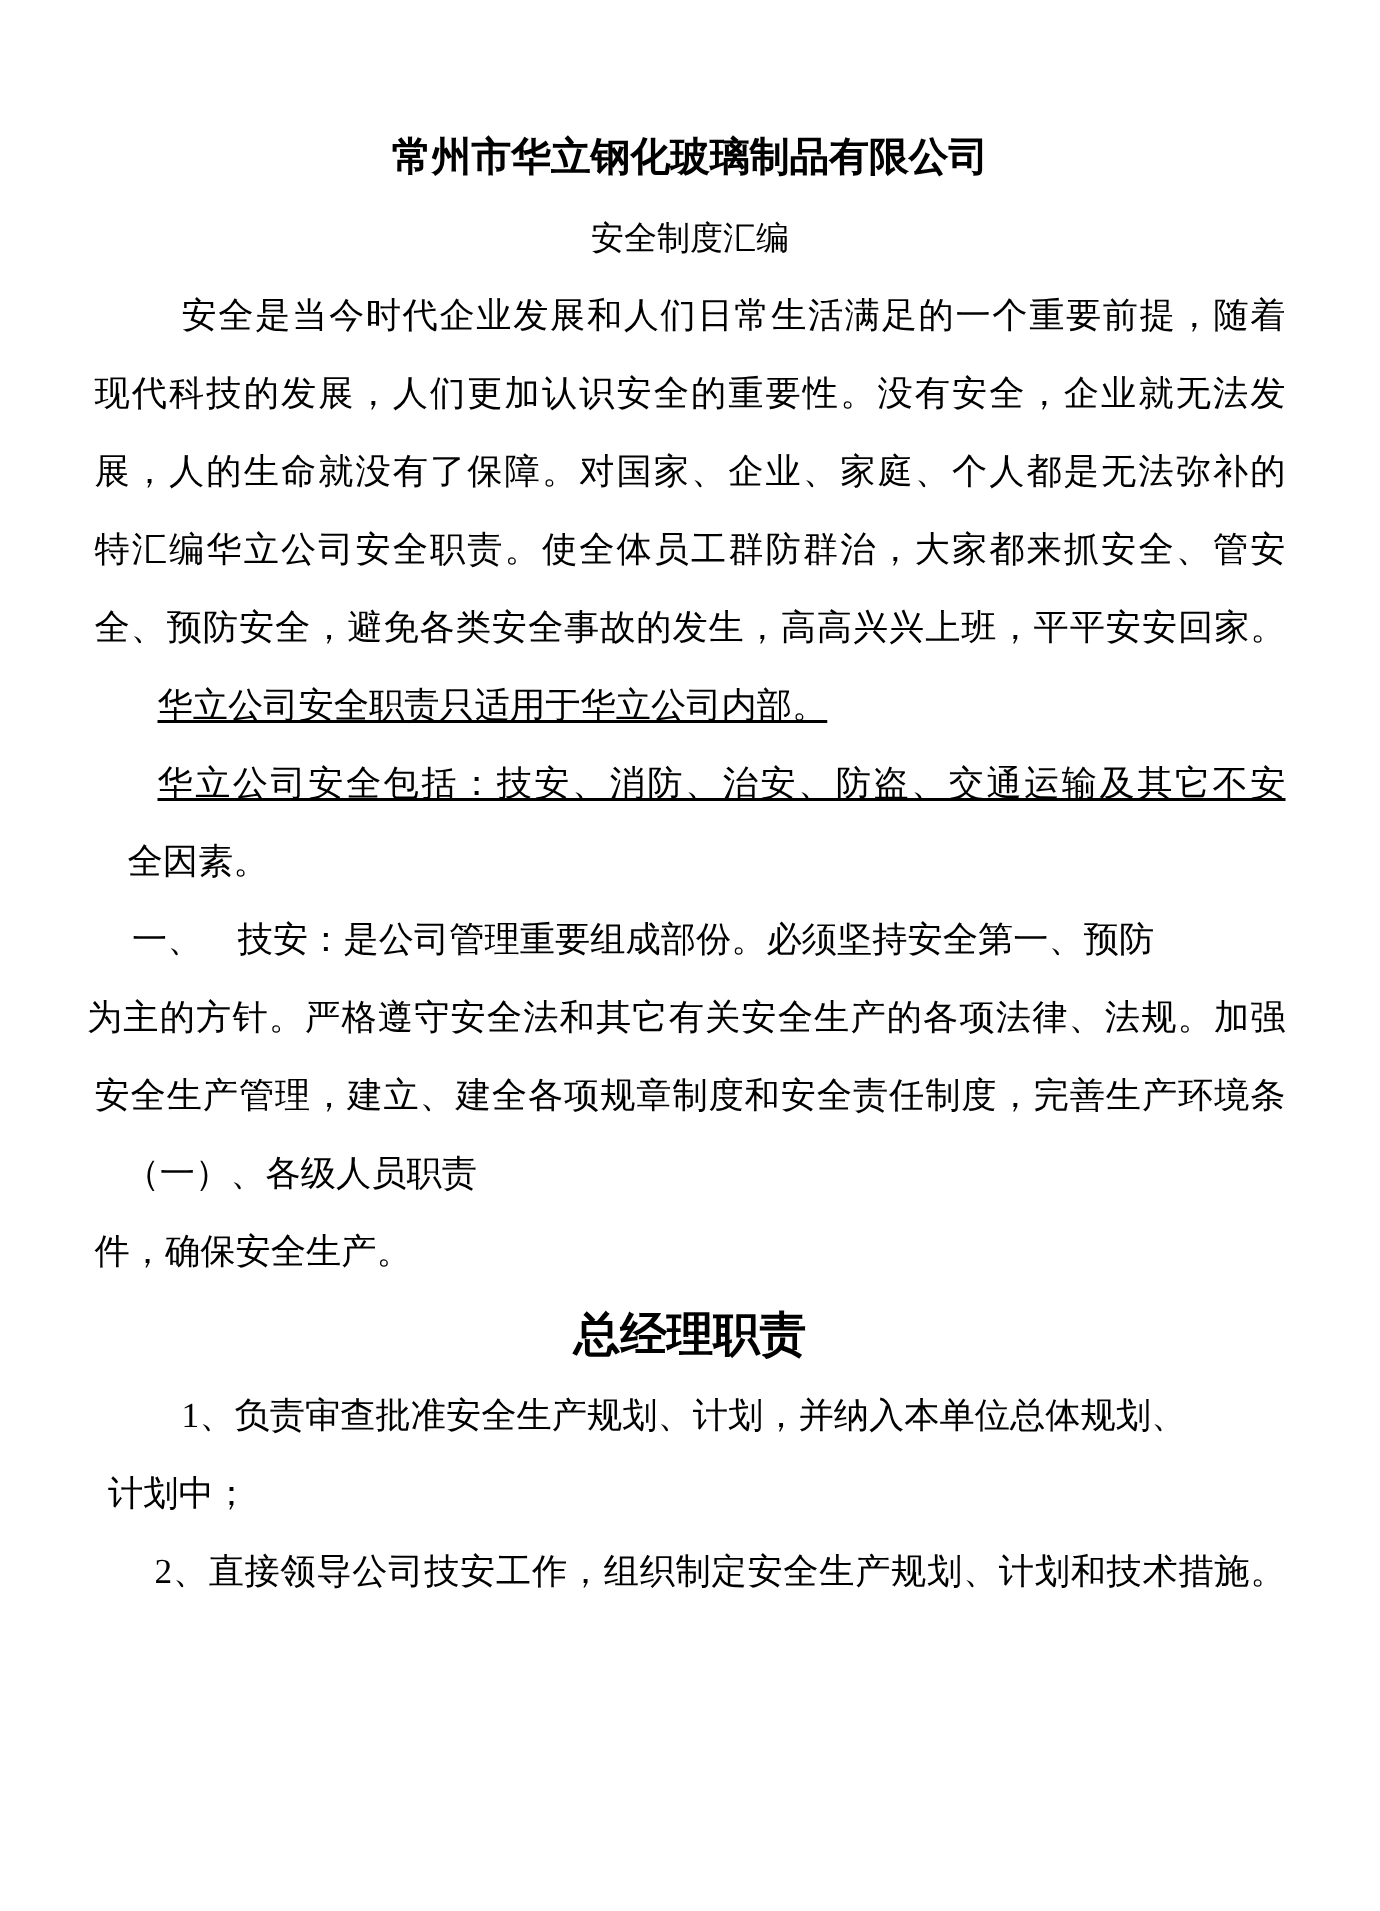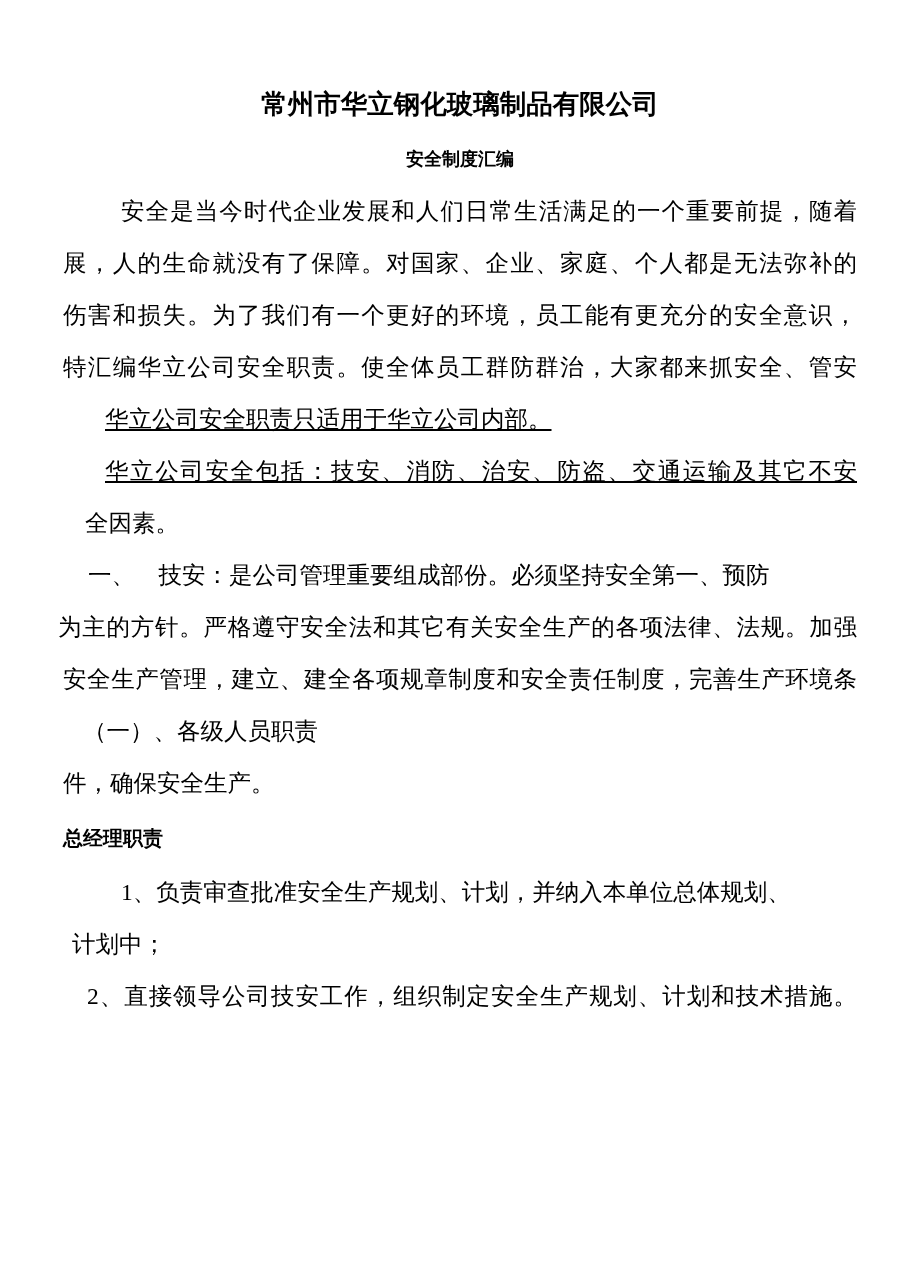--- a/index.html
+++ b/index.html
@@ -19,69 +19,70 @@
     font-family: "Liberation Serif", "DejaVu Serif", serif;
   }
   .doc-title {
     font-size: 26.5px;
     font-weight: bold;
     line-height: 58px;
     text-align: center;
     white-space: nowrap;
   }
   .doc-subtitle {
-    font-size: 18px;
-    font-weight: bold;
+    font-size: 22px;
+    font-weight: normal;
     line-height: 52px;
     text-align: center;
     white-space: nowrap;
   }
   .section-heading {
-    font-size: 20px;
+    font-size: 31px;
     font-weight: bold;
     line-height: 52px;
-    text-align: left;
+    text-align: center;
     margin-top: 3px;
     margin-bottom: 2px;
     white-space: nowrap;
   }
   .ln {
     font-size: 23.5px;
     line-height: 52px;
     text-align: left;
   }
   
   .j {
     text-align: justify;
     text-align-last: justify;
     -moz-text-align-last: justify;
   }
   
   .i82 { margin-left: 58px; }
   .i70 { margin-left: 42px; text-decoration: underline; }
-  .i42 { margin-left: 24px; font-family: Liberation Serif, serif; }
+  .i42 { margin-left: 40px; font-family: Liberation Serif, serif; }
   .i25 { margin-left: 25px; }
   .i22 { margin-left: 22px; }
   .i20 { margin-left: 20px; }
   .i9  { margin-left: 9px; }
   .n5  { margin-left: -5px; }
   .n3  { margin-left: -3px; }
 </style>
 </head>
 <body>
 
 <div class="page">
 
   <div class="doc-title">常州市华立钢化玻璃制品有限公司</div>
   <div class="doc-subtitle">安全制度汇编</div>
 
   <div class="ln j i82">安全是当今时代企业发展和人们日常生活满足的一个重要前提，随着</div>
+  <div class="ln j">现代科技的发展，人们更加认识安全的重要性。没有安全，企业就无法发</div>
   <div class="ln j">展，人的生命就没有了保障。对国家、企业、家庭、个人都是无法弥补的</div>
-  <div class="ln j">伤害和损失。为了我们有一个更好的环境，员工能有更充分的安全意识，</div>
   <div class="ln j">特汇编华立公司安全职责。使全体员工群防群治，大家都来抓安全、管安</div>
+  <div class="ln j">全、预防安全，避免各类安全事故的发生，高高兴兴上班，平平安安回家。</div>
 
   <div class="ln i70">华立公司安全职责只适用于华立公司内部。</div>
 
   <div class="ln j i70">华立公司安全包括：技安、消防、治安、防盗、交通运输及其它不安</div>
   <div class="ln i22">全因素。</div>
 
   <div class="ln i25">一、　技安：是公司管理重要组成部份。必须坚持安全第一、预防</div>
   <div class="ln j n5">为主的方针。严格遵守安全法和其它有关安全生产的各项法律、法规。加强</div>
   <div class="ln j">安全生产管理，建立、建全各项规章制度和安全责任制度，完善生产环境条</div>
   <div class="ln i20">（一）、各级人员职责</div>

